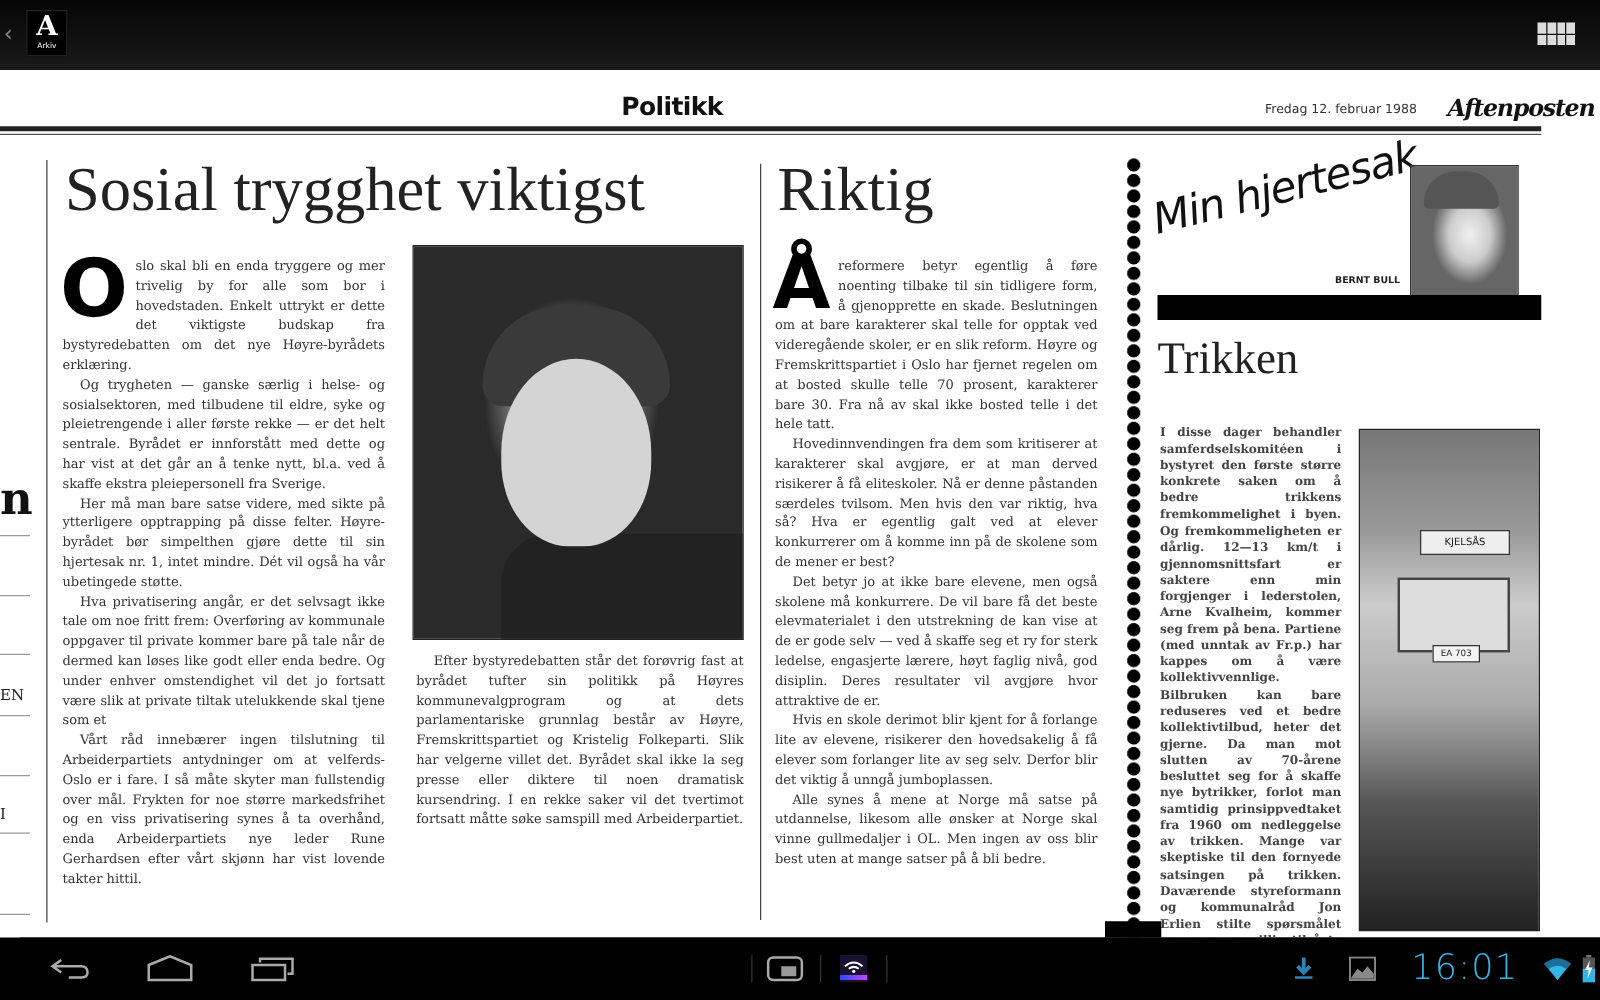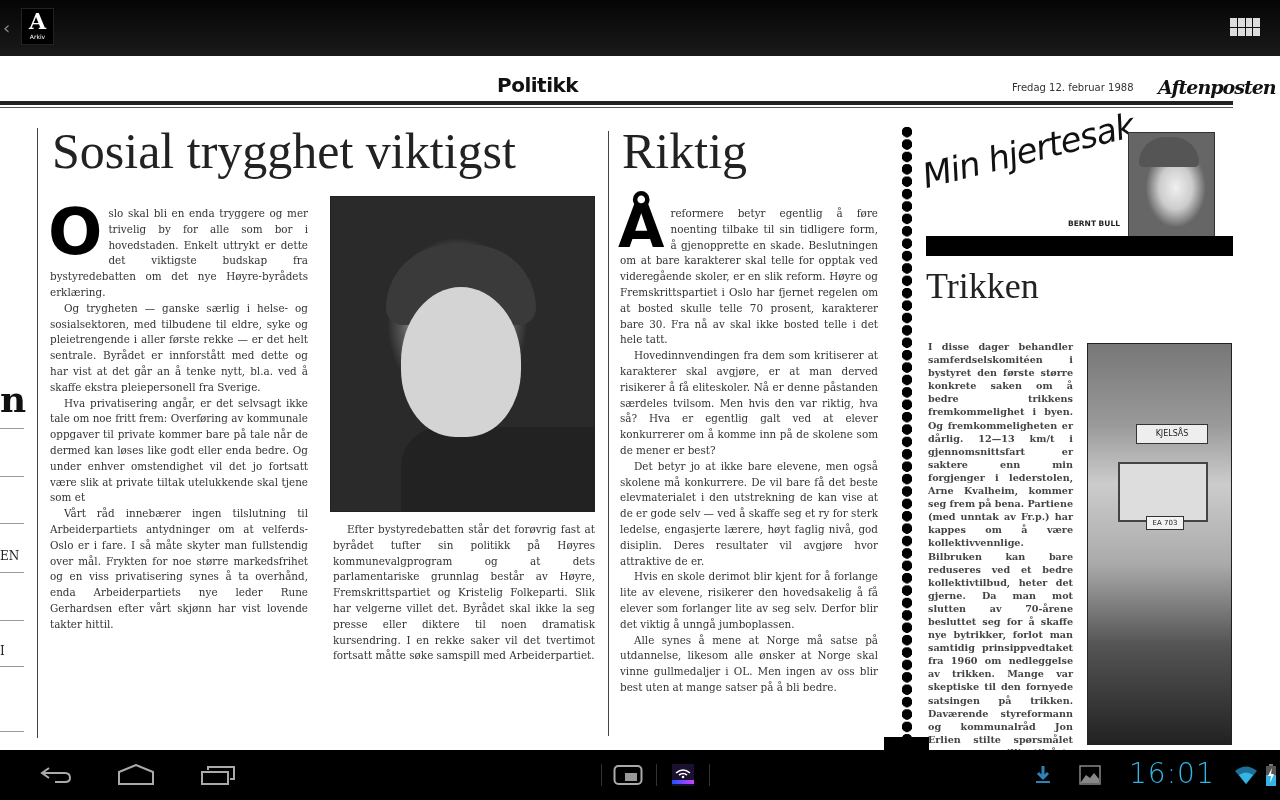--- a/index.html
+++ b/index.html
@@ -115,20 +115,21 @@
   <div class="stub-line" style="top:564px"></div>
   <div class="stub-text" style="top:588px">I</div>
   <div class="stub-line" style="top:610px"></div>
   <div class="stub-line" style="top:675px"></div>
   <div class="vrule" style="left:37px; top:72px; height:610px"></div>
 
   <div class="headline" style="left:52px; top:70px; font-size:50px">Sosial trygghet viktigst</div>
   <div class="body-text" style="left:50px; top:150px; width:258px">
     <p class="noindent"><span class="dropcap dropcap-o">O</span><span>slo skal bli en enda tryggere og mer trivelig by for alle som bor i hovedstaden. Enkelt uttrykt er dette det viktigste budskap fra bystyredebatten om det nye Høyre-byrådets erklæring.</span></p>
     <p>Og trygheten — ganske særlig i helse- og sosialsektoren, med tilbudene til eldre, syke og pleietrengende i aller første rekke — er det helt sentrale. Byrådet er innforstått med dette og har vist at det går an å tenke nytt, bl.a. ved å skaffe ekstra pleiepersonell fra Sverige.</p>
+    <p>Her må man bare satse videre, med sikte på ytterligere opptrapping på disse felter. Høyre-byrådet bør simpelthen gjøre dette til sin hjertesak nr. 1, intet mindre. Dét vil også ha vår ubetingede støtte.</p>
     <p>Hva privatisering angår, er det selvsagt ikke tale om noe fritt frem: Overføring av kommunale oppgaver til private kommer bare på tale når de dermed kan løses like godt eller enda bedre. Og under enhver omstendighet vil det jo fortsatt være slik at private tiltak utelukkende skal tjene som et</p>
     <p>Vårt råd innebærer ingen tilslutning til Arbeiderpartiets antydninger om at velferds-Oslo er i fare. I så måte skyter man fullstendig over mål. Frykten for noe større markedsfrihet og en viss privatisering synes å ta overhånd, enda Arbeiderpartiets nye leder Rune Gerhardsen efter vårt skjønn har vist lovende takter hittil.</p>
   </div>
   <div class="photo photo-portrait">
     <div class="suit"></div>
       <div class="hair"></div>
       <div class="face"></div>
   </div>
   <div class="body-text" style="left:333px; top:466px; width:262px">
     <p>Efter bystyredebatten står det forøvrig fast at byrådet tufter sin politikk på Høyres kommunevalgprogram og at dets parlamentariske grunnlag består av Høyre, Fremskrittspartiet og Kristelig Folkeparti. Slik har velgerne villet det. Byrådet skal ikke la seg presse eller diktere til noen dramatisk kursendring. I en rekke saker vil det tvertimot fortsatt måtte søke samspill med Arbeiderpartiet.</p>

